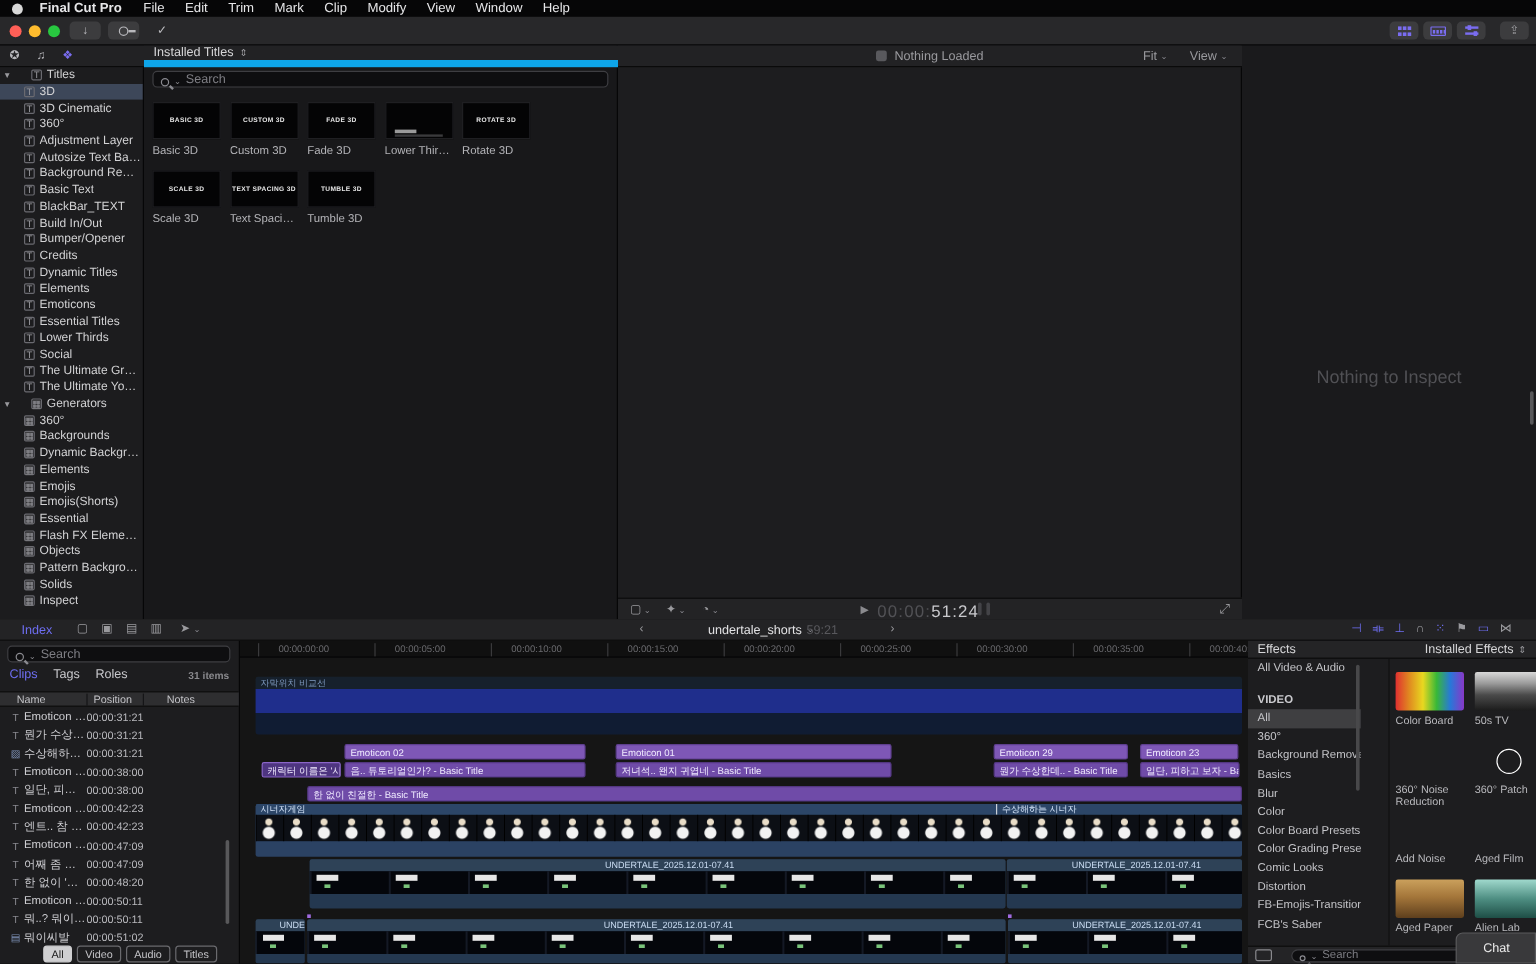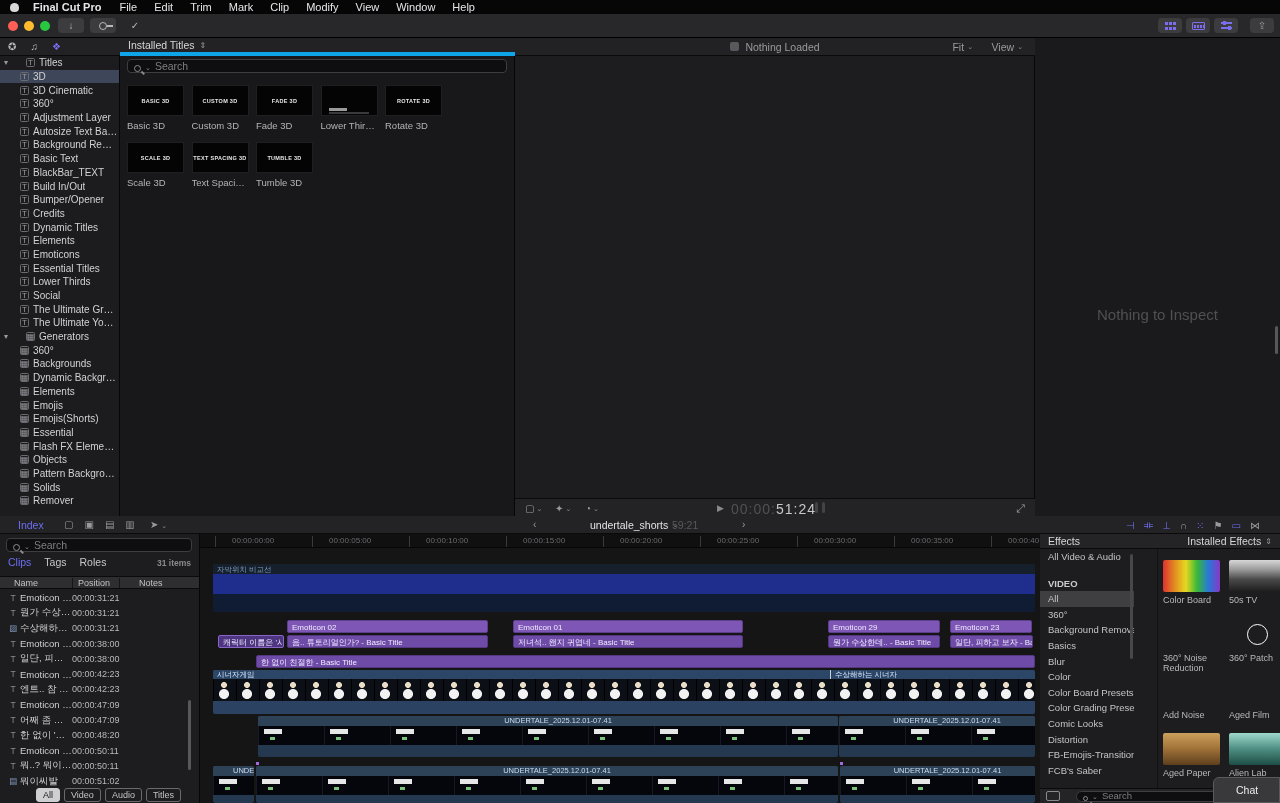--- a/index.html
+++ b/index.html
@@ -46,21 +46,21 @@
   .srow .tic { width:9px; height:9px; font-size:8px; color:#9a9aa0; border:0.5px solid #6a6a70;
     border-radius:1.5px; display:flex; align-items:center; justify-content:center;
     margin:0 4px 0 20px; flex:0 0 auto; }
   .srow.hdr .tic { margin-left:13px; }
   .srow.sel { background:#3d4759; }
   .tri { color:#9a9a9e; font-size:8px; margin-left:4px; width:9px; }
 
   #browser { left:120px; top:38px; width:395px; height:478px; background:#18181a;
     border-right:1px solid #060607; }
   #browser-hdr { left:0; top:0; width:395px; height:18px; background:#222224;
-    border-bottom:4px solid #0ea5e9; display:flex; align-items:center; padding-left:8px;
+    border-bottom:6px solid #0ea5e9; display:flex; align-items:center; padding-left:8px;
     font-size:10.5px; color:#d6d6d8; gap:5px; }
   .updn { color:#9a9a9e; font-size:8px; }
   .searchbar { background:#0e0e10; border:1px solid #3e3e42; border-radius:4px;
     display:flex; align-items:flex-end; gap:4px; padding-left:6px; color:#7e7e84; font-size:10.5px; }
   .mag { width:7px; height:7px; border:1.5px solid #8a8a90; border-radius:50%; position:relative; flex:0 0 auto; }
   .mag::after { content:""; position:absolute; left:6px; top:6px; width:4px; height:1.5px;
     background:#8a8a90; transform:rotate(45deg); }
   .carat { font-size:7px; color:#8a8a90; }
   #title-grid { left:7px; top:47px; width:380px; display:grid;
     grid-template-columns:repeat(5,64.5px); grid-auto-rows:57px; }
@@ -385,21 +385,21 @@
         <span class="nowrap">Pattern Backgrounds</span>
       </div>
 
       <div class="srow">
         <span class="tic">▦</span>
         <span class="nowrap">Solids</span>
       </div>
 
       <div class="srow">
         <span class="tic">▦</span>
-        <span class="nowrap">Remover</span>
+        <span class="nowrap">Inspect</span>
       </div>
     </div>
 </div>
 
 <div id="browser" class="abs">
   <div id="browser-hdr" class="abs">
     <span>Installed Titles</span>
     <span class="updn">⇕</span>
   </div>
   <div class="abs searchbar" style="left:7px;top:21px;width:380px;height:14px">

